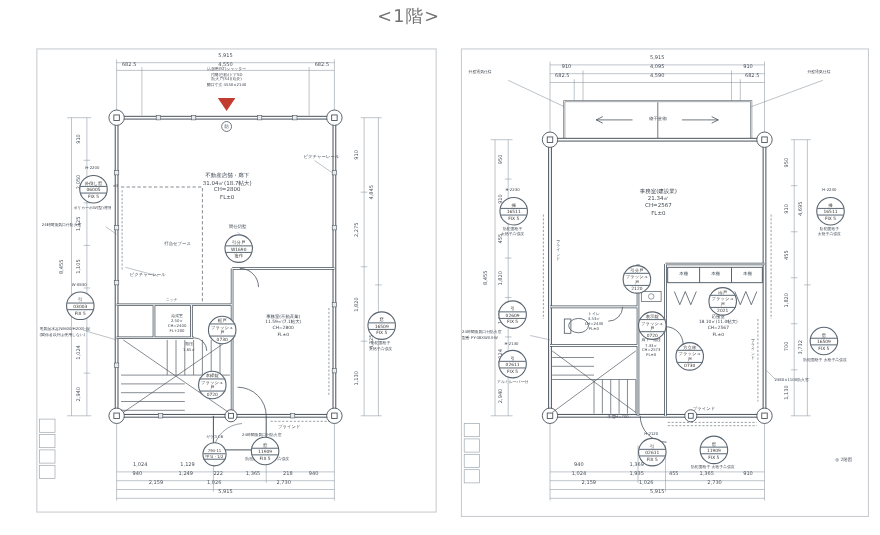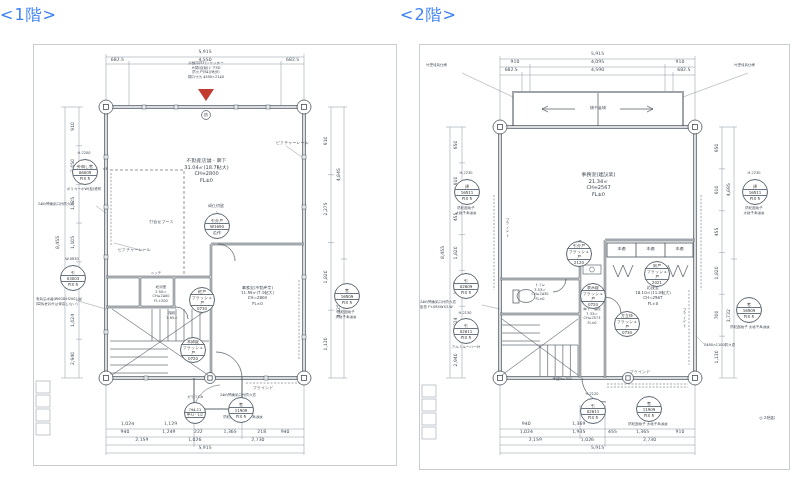--- a/index.html
+++ b/index.html
@@ -1,18 +1,18 @@
 <!DOCTYPE html>
 <html><head>
 <meta charset="utf-8">
 <style>
   html,body{margin:0;padding:0;background:#fff;}
   .page{position:relative;width:800px;height:486px;background:#ffffff;overflow:hidden;
         font-family:"DejaVu Sans",sans-serif;color:#3d4650;}
-  .title{position:absolute;top:5px;font-size:16px;color:#3b82f6;letter-spacing:1px;text-align:left;}
+  .title{position:absolute;top:5px;font-size:16px;color:#737373;letter-spacing:1px;text-align:right;}
   .t1{left:0;width:400px;}
   .t2{left:400px;width:400px;}
   .sheet{position:absolute;background:#fff;border:1px solid #c9cdd1;}
   .s1{left:33px;top:44px;width:362px;height:420px;}
   .s2{left:419px;top:44px;width:369px;height:424px;}
   svg.draw{position:absolute;left:0;top:0;}
   .lbl{position:absolute;font-size:5px;line-height:1.3;text-align:center;color:#3d4650;white-space:nowrap;}
   .lbl span{display:block;}
   .left{text-align:left;}
   .f4{font-size:4px;}
@@ -30,21 +30,20 @@
   .tag span{display:block;}
   .tag .mid{border-top:0.5px solid #6a7580;border-bottom:0.5px solid #6a7580;}
   .sm-tag{width:20px;height:20px;font-size:3.5px;}
 </style>
 </head>
 <body>
 
 <div class="page">
 
   <div class="title t1">&lt;1階&gt;</div>
-  <div class="title t2">&lt;2階&gt;</div>
 
   <div class="sheet s1">
     <svg class="draw" width="362" height="420" viewBox="0 0 362 420">
 
       <g stroke="#8a95a0" stroke-width="0.5" fill="none">
         <line x1="72" y1="12" x2="270" y2="12"></line>
           <line x1="72" y1="19" x2="270" y2="19"></line>
         <line x1="72" y1="9" x2="72" y2="60"></line>
           <line x1="270" y1="9" x2="270" y2="60"></line>
         <line x1="95" y1="16" x2="95" y2="60"></line>

